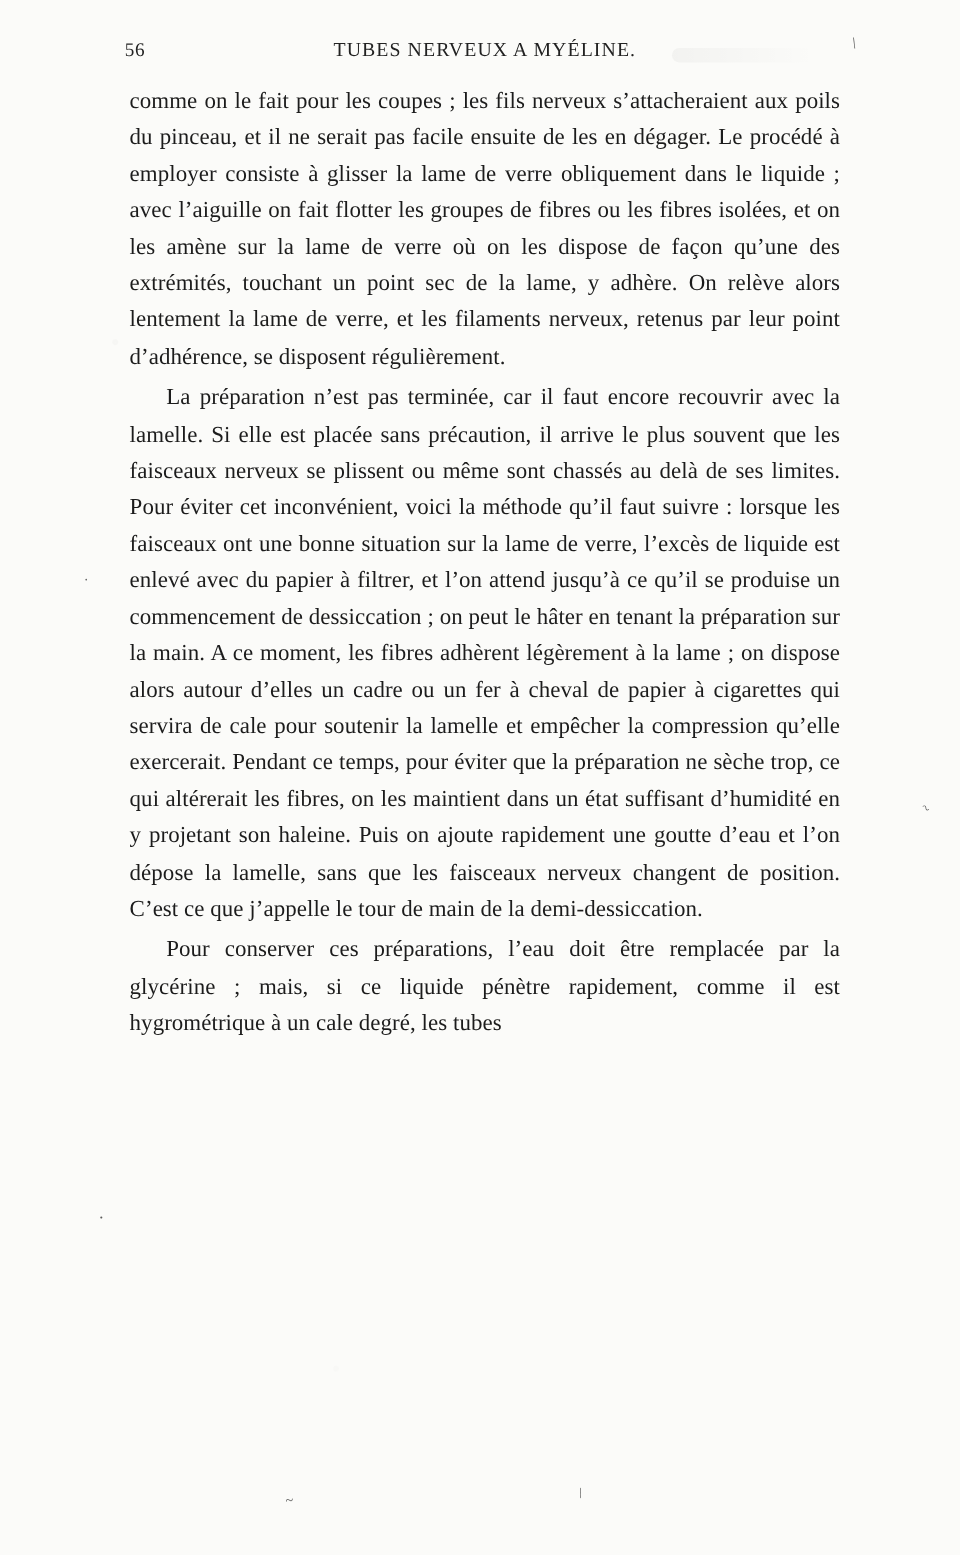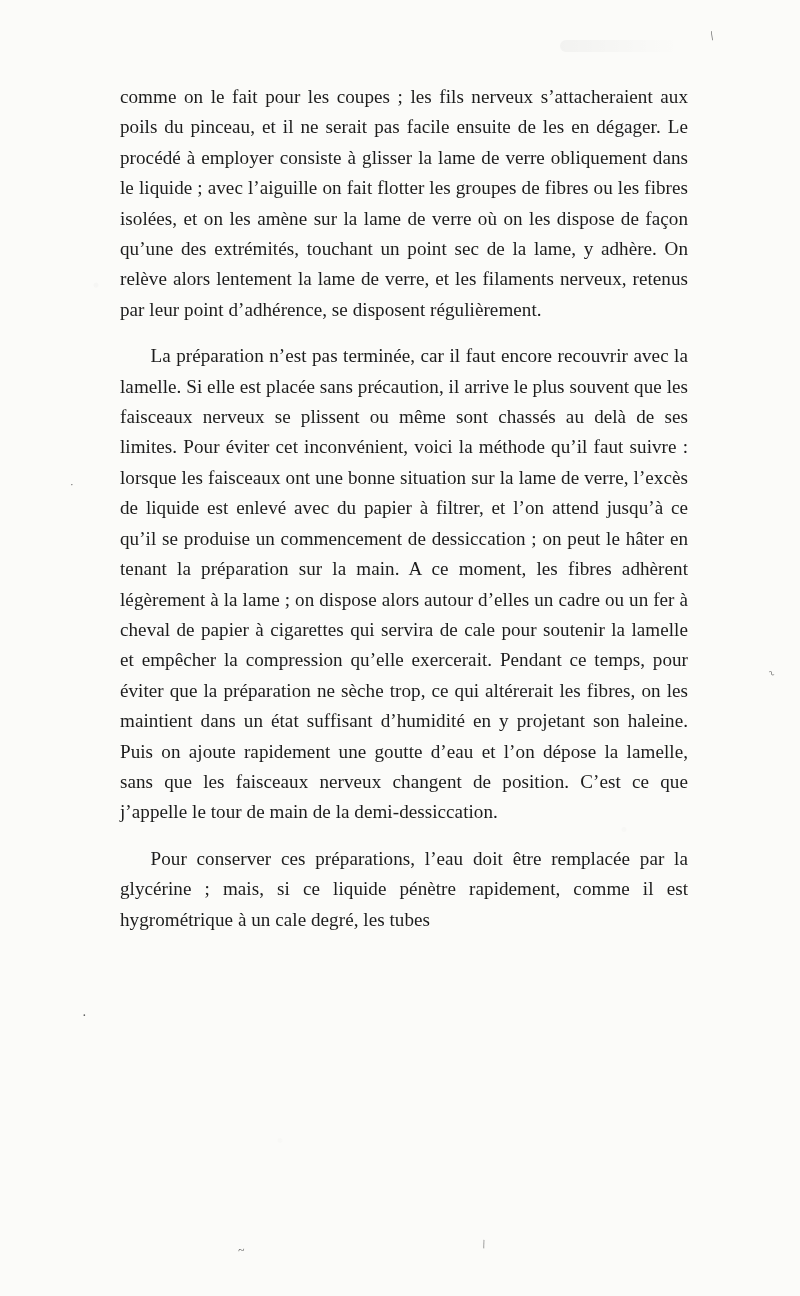--- a/index.html
+++ b/index.html
@@ -65,21 +65,21 @@
     top: 66px;
     left: 104px;
     width: 600px;
     font-size: 19.1px;
     line-height: 30.4px;
     text-align: justify;
     color: #1c1c1c;
     letter-spacing: 0.05px;
   }
   .body-text p {
-    margin: 16px;
+    margin: 4px;
     text-indent: 1.6em;
     -webkit-hyphens: none;
     hyphens: none;
   }
   .body-text p.noindent {
     text-indent: 0;
   }
   .mark {
     position: absolute;
     color: #5c5c5c;
@@ -128,20 +128,24 @@
     border-radius: 6px;
   }
 </style>
 </head>
 <body>
 
 <div class="page">
 
   <div class="mark mark-smudge-top"></div>
 
+  <div class="header">
+    <span class="folio">56</span>
+    <span class="running-title">TUBES NERVEUX A MYÉLINE.</span>
+  </div>
 
   <div class="body-text">
     <p class="noindent">comme on le fait pour les coupes ; les fils nerveux s’attacheraient aux poils du pinceau, et il ne serait pas facile ensuite de les en dégager. Le procédé à employer consiste à glisser la lame de verre obliquement dans le liquide ; avec l’aiguille on fait flotter les groupes de fibres ou les fibres isolées, et on les amène sur la lame de verre où on les dispose de façon qu’une des extrémités, touchant un point sec de la lame, y adhère. On relève alors lentement la lame de verre, et les filaments nerveux, retenus par leur point d’adhérence, se disposent régulièrement.</p>
     <p>La préparation n’est pas terminée, car il faut encore recouvrir avec la lamelle. Si elle est placée sans précaution, il arrive le plus souvent que les faisceaux nerveux se plissent ou même sont chassés au delà de ses limites. Pour éviter cet inconvénient, voici la méthode qu’il faut suivre : lorsque les faisceaux ont une bonne situation sur la lame de verre, l’excès de liquide est enlevé avec du papier à filtrer, et l’on attend jusqu’à ce qu’il se produise un commencement de dessiccation ; on peut le hâter en tenant la préparation sur la main. A ce moment, les fibres adhèrent légèrement à la lame ; on dispose alors autour d’elles un cadre ou un fer à cheval de papier à cigarettes qui servira de cale pour soutenir la lamelle et empêcher la compression qu’elle exercerait. Pendant ce temps, pour éviter que la préparation ne sèche trop, ce qui altérerait les fibres, on les maintient dans un état suffisant d’humidité en y projetant son haleine. Puis on ajoute rapidement une goutte d’eau et l’on dépose la lamelle, sans que les faisceaux nerveux changent de position. C’est ce que j’appelle le tour de main de la demi-dessiccation.</p>
     <p>Pour conserver ces préparations, l’eau doit être remplacée par la glycérine ; mais, si ce liquide pénètre rapidement, comme il est hygrométrique à un cale degré, les tubes</p>
   </div>
 
   <span class="mark mark-tick-top-right">\</span>
   <span class="mark mark-dot-left">·</span>
   <span class="mark mark-dot-left2">·</span>

